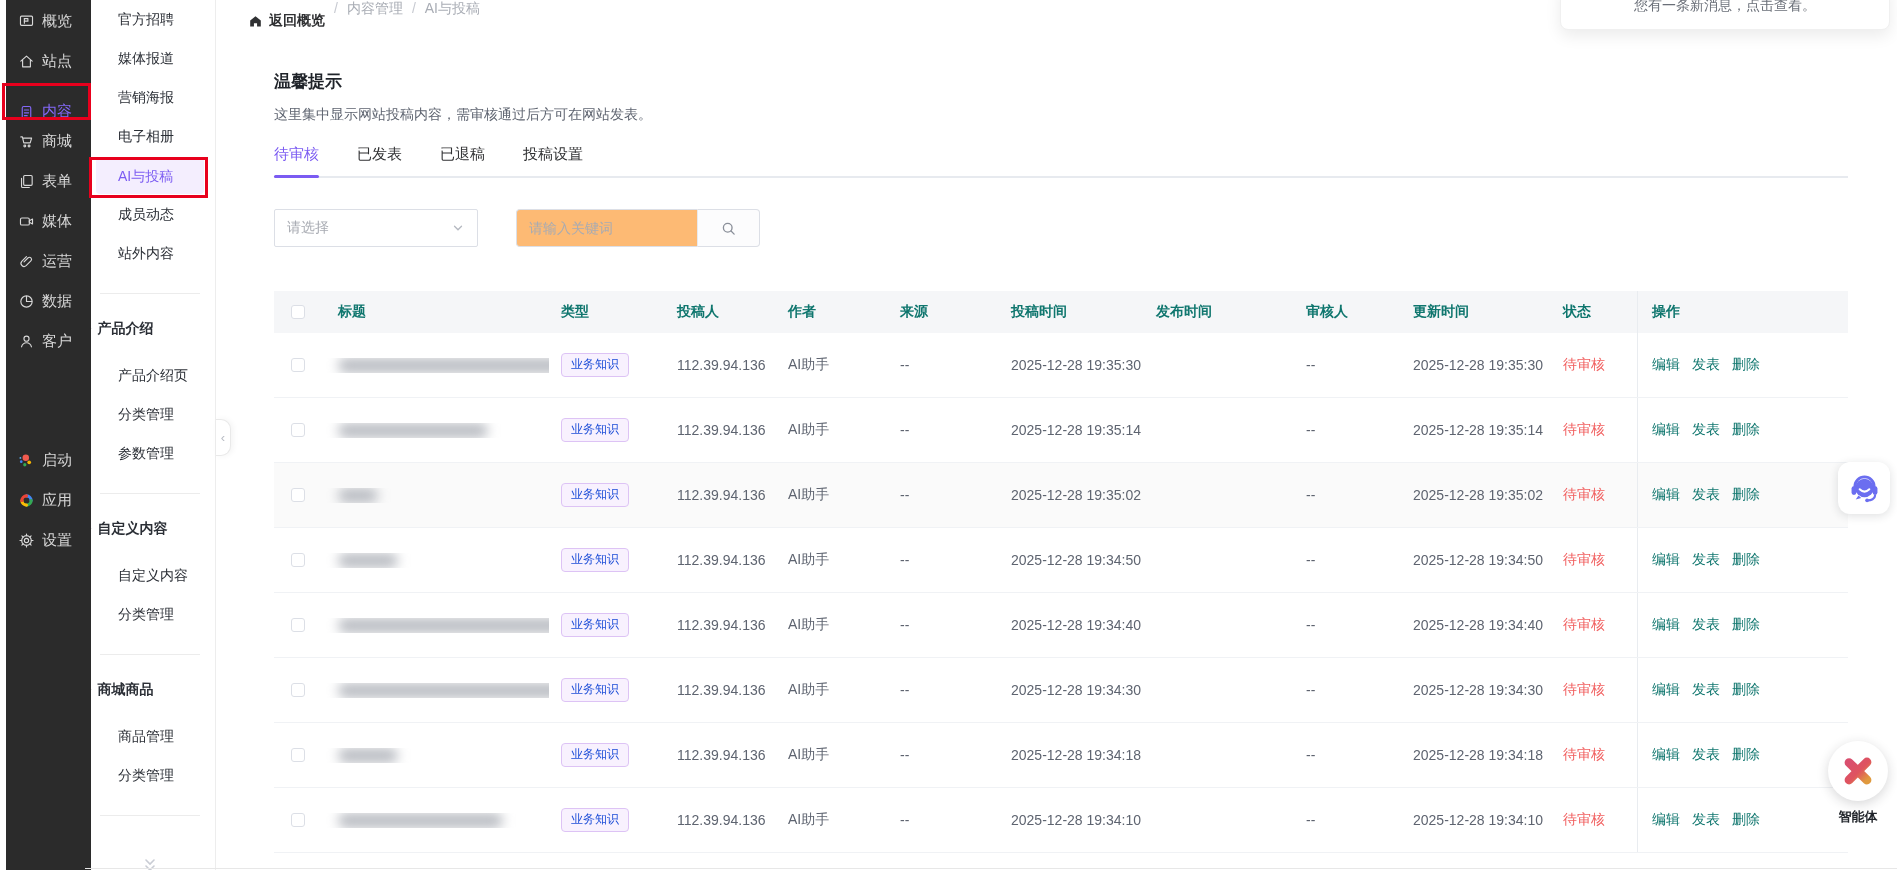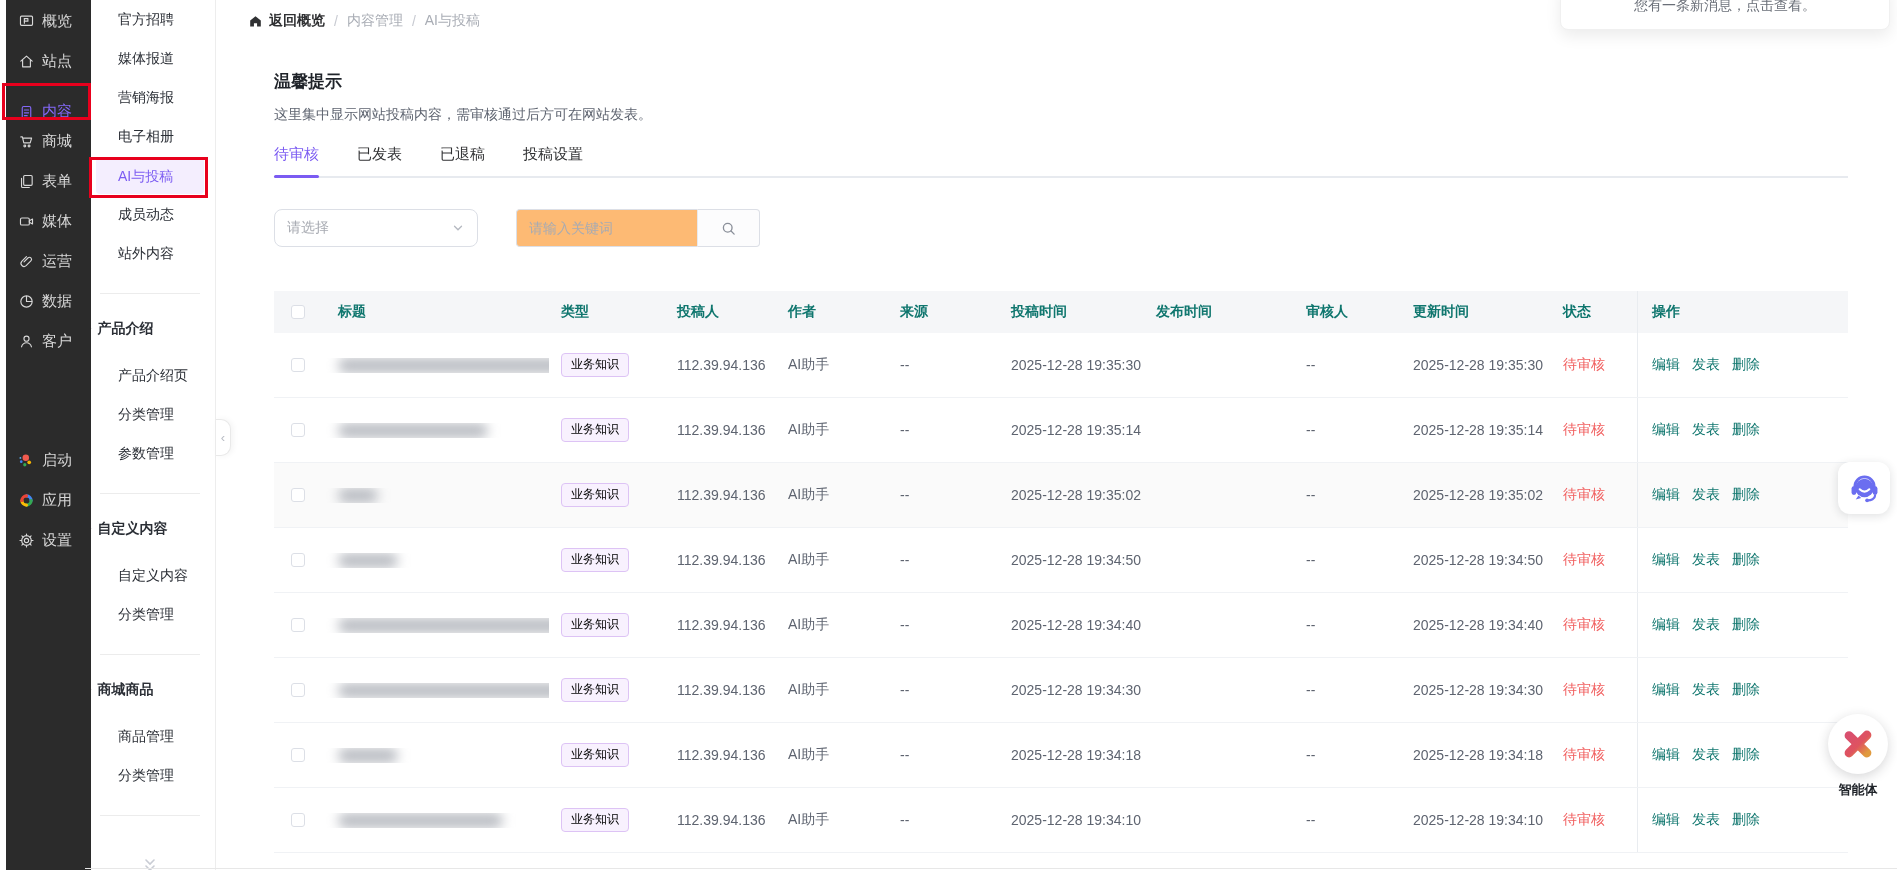--- a/index.html
+++ b/index.html
@@ -29,34 +29,34 @@
   .ss-section-header{ height:39px; line-height:22px; cursor:pointer; white-space:nowrap;font-weight:bold;}
   .ss-caret{ display:inline-block; color:#8a8f99; font-size:10px; margin-right:4px; transform:scaleY(.85);}
   .ss-more{ position:absolute; left:0; right:0; bottom:-6px; text-align:center; color:#c9ccd4;}
   
   .collapse-handle{ position:absolute; left:216px; top:419px; width:15px; height:37px;
     background:#fff; border:1px solid #e9e9e9; border-left:none; border-radius:0 10px 10px 0;
     box-shadow:2px 0 6px rgba(0,0,0,.05); display:flex; align-items:center; justify-content:center;
     color:#b8bcc4; font-size:13px; cursor:pointer; z-index:6;}
   
   .content{ position:absolute; left:216px; top:0; right:0; height:870px; background:#fff;}
-  .breadcrumb{ height:42px; display:flex; align-items:center; padding-left:32px; gap:9px; font-size:14px;}
+  .breadcrumb{ height:42px; display:flex; padding-left:32px; gap:9px; font-size:14px;}
   .crumb-root{ color:#303133; font-weight:700; display:flex; align-items:center; gap:6px; cursor:pointer;}
   .crumb-sep{ color:#c7cad1;}
   .crumb{ color:#a9adb5; cursor:pointer;}
   .main{ padding:28px 0 0 58px;}
   .notice-title{ font-size:17px; font-weight:700; color:#1f2329;}
   .notice-desc{ margin-top:13px; font-size:14px; color:#5e6470;}
   .tabs{ margin-top:21px; display:flex; gap:38px; border-bottom:2px solid #e7eaef; width:1574px;}
   .tab{ padding-bottom:12px; font-size:15px; color:#303133; cursor:pointer; position:relative;}
   .tab.active{ color:#7b5bf2;}
   .tab.active::after{ content:""; position:absolute; left:0; right:0; bottom:-2px; height:3px;
     border-radius:2px; background:#7b5bf2;}
   .filters{ margin-top:31px; display:flex; gap:38px; align-items:center;}
-  .select{ width:204px; height:38px; border:1px solid #dcdfe6; border-radius:8px; background:#fff;
+  .select{ width:204px; height:38px; border:1px solid #dcdfe6; border-radius:2px; background:#fff;
     display:flex; align-items:center; justify-content:space-between; padding:0 12px;
     color:#a8abb2; font-size:14px; cursor:pointer;}
   .search-group{ display:flex; height:38px;}
   .search-input{ width:182px; height:38px; border:1px solid #dcdfe6; border-right:1px solid #e7eaef;
     border-radius:4px 0 0 4px; padding:0 12px; font-size:14px; color:#606266; outline:none; background:#fdba74;}
   .search-input::placeholder{ color:#a8abb2;}
   .search-btn{ width:62px; height:38px; border:1px solid #dcdfe6; border-left:none;
     border-radius:0 4px 4px 0; background:#fcfcfd; display:flex; align-items:center;
     justify-content:center; cursor:pointer;}
   
@@ -66,34 +66,34 @@
     align-items:center;}
   .thead{ height:42px; background:#f5f6f8; color:#0f766e; font-weight:700;}
   .th{ padding-left:12px; overflow:hidden; white-space:nowrap;}
   .th.op,.td.op{ border-left:1px solid #e9ecf0; height:100%; display:flex; align-items:center; gap:12px; padding-left:14px;}
   .trow{ height:65px; border-bottom:1px solid #f0f2f5; background:#fff;}
   .trow.hover{ background:#fafafa;}
   .td{ padding-left:12px; color:#5e6470; overflow:hidden; white-space:nowrap;}
   .checkbox{ width:14px; height:14px; border:1px solid #dcdfe6; border-radius:3px; background:#fff;
     margin-left:17px; cursor:pointer;}
   .blur-bar{ height:15px; border-radius:8px; background:#b9bcc2; filter:blur(6px);}
-  .tag{ display:inline-block; padding:3px 9px; font-size:12px; color:#000000; background:#f8f1fe;
+  .tag{ display:inline-block; padding:3px 9px; font-size:12px; color:#1d4ed8; background:#f8f1fe;
     border:1px solid #ddc3f5; border-radius:4px; line-height:1.3;}
   .status{ color:#f15e5e;}
   .action-link{ color:#0f766e; cursor:pointer;}
   .table-bottom-line{ position:absolute; left:85px; right:0; top:868px; height:1px; background:#e7e7e7; z-index:7;}
   
   .toast{ position:absolute; left:1560px; top:-18px; width:330px; height:48px; background:#fff;
     border:1px solid #f0f0f0; border-radius:8px; box-shadow:0 6px 16px rgba(0,0,0,.08);
     display:flex; align-items:center; justify-content:center; font-size:14px; color:#6a6f78;
     z-index:9; cursor:pointer;}
   .cs-float{ position:absolute; left:1838px; top:462px; width:52px; height:52px; background:#fff;
     border-radius:12px; box-shadow:0 2px 10px rgba(31,35,41,.14); display:flex; align-items:center;
     justify-content:center; cursor:pointer; z-index:9;}
-  .agent-float{ position:absolute; left:1826px; top:714px; width:64px; text-align:center; cursor:pointer; z-index:9;}
+  .agent-float{ position:absolute; left:1826px; top:741px; width:64px; text-align:center; cursor:pointer; z-index:9;}
   .agent-circle{ width:60px; height:60px; border-radius:50%; background:#fff;
     box-shadow:0 3px 12px rgba(31,35,41,.18); display:flex; align-items:center; justify-content:center; margin:0 auto;}
   .agent-label{ margin-top:7px; font-size:13px; font-weight:700; color:#1f2329;}
   .anno{ position:absolute; border:3px solid #e8001d; pointer-events:none; z-index:10;}
   #anno-content{ left:2px; top:83px; width:89px; height:37px;}
   #anno-ai{ left:89px; top:157px; width:119px; height:41px;}
 </style>
 </head>
 <body>
 

